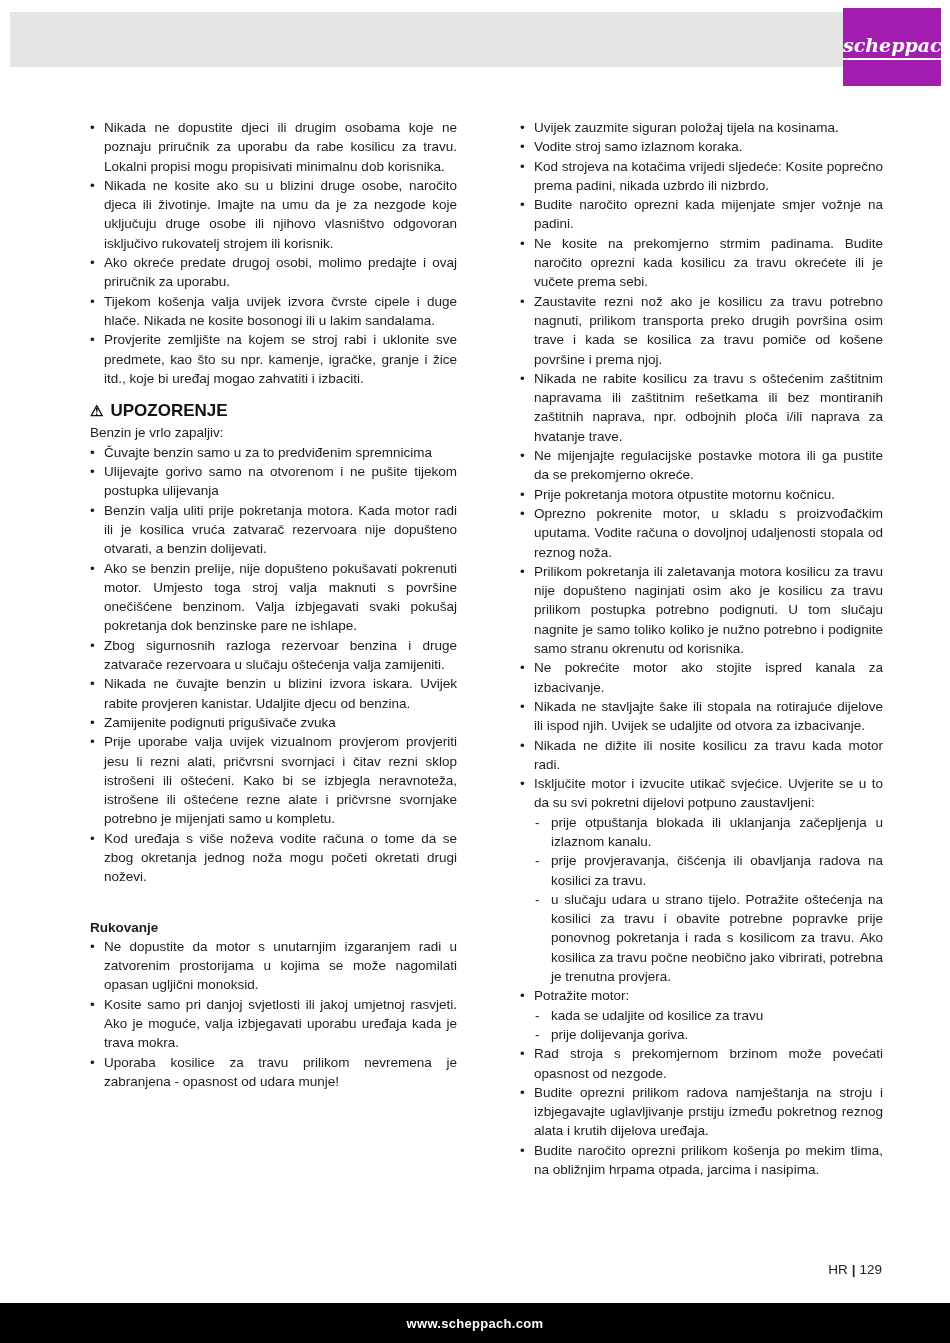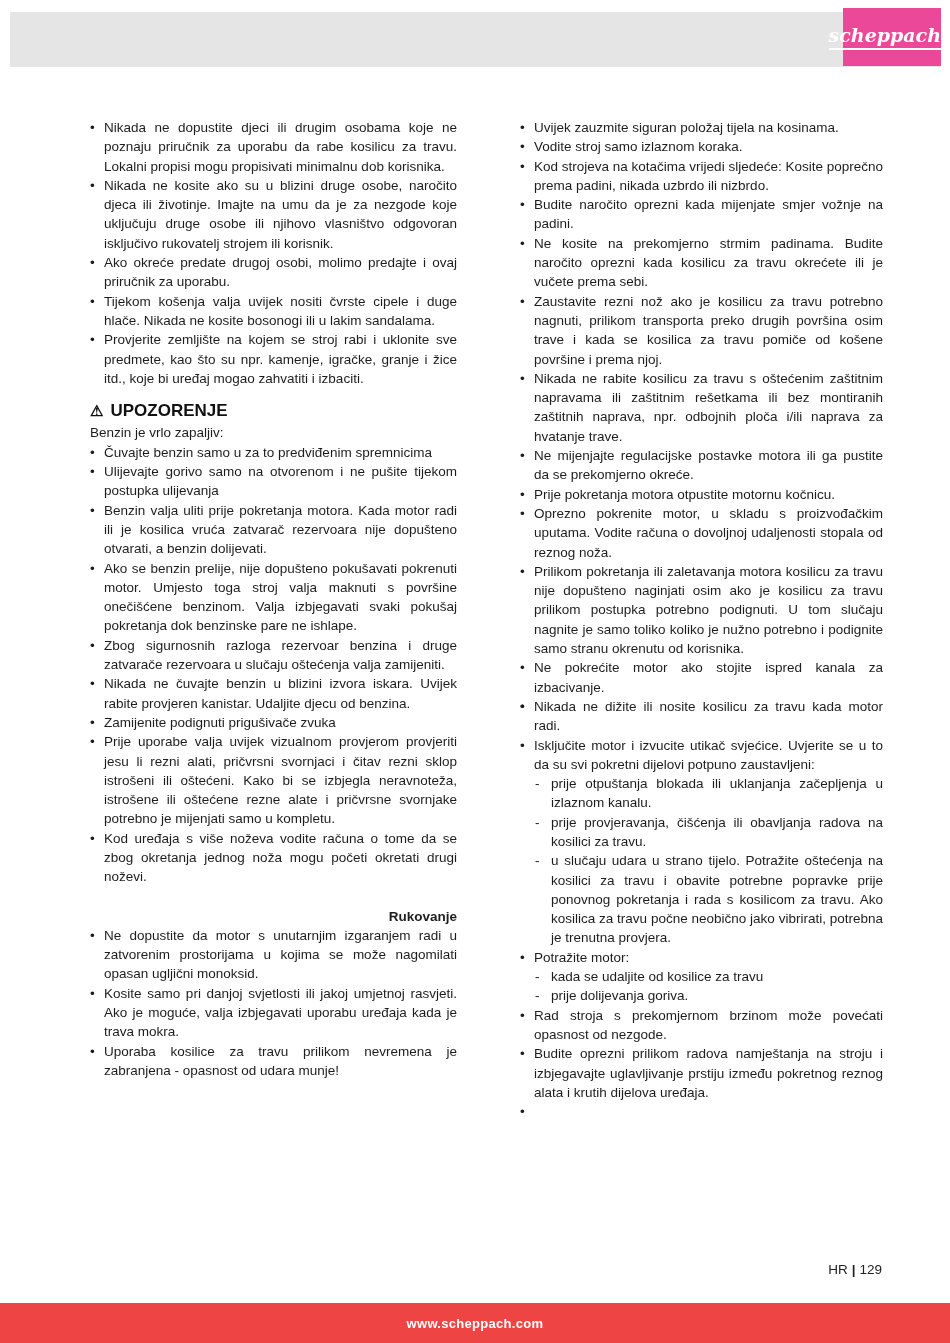--- a/index.html
+++ b/index.html
@@ -11,23 +11,23 @@
     overflow: hidden;
     color: #1d1d1d;
   }
   .top-bar {
     position: absolute; left: 10px; top: 12px;
     width: 930px; height: 55px;
     background: #e5e5e5;
   }
   .logo-box {
     position: absolute; right: 9px; top: 8px;
-    width: 98px; height: 58px;
-    background: #ec4899;
-    display: flex; align-items: center; justify-content: flex-end;
+    width: 98px; height: 78px;
+    background: #a21caf;
+    display: flex; align-items: center; justify-content: flex-start;
   }
   .logo-text {
     color: #ffffff;
     font-family: "DejaVu Serif", serif;
     font-style: italic; font-weight: bold;
     font-size: 19px;
     border-bottom: 2px solid #ffffff;
     padding-bottom: 2px;
     white-space: nowrap;
   }
@@ -44,51 +44,51 @@
   li.bullet-item.sub { padding-left: 31px; }
   li.bullet-item.sub > .marker { left: 15px; }
   .warning-heading {
     margin-top: 13px; margin-bottom: 3px;
     font-size: 17px; font-weight: bold; color: #111111;
     display: flex; align-items: center; gap: 7px;
     text-align: left;
   }
   .warning-icon { font-size: 15px; line-height: 1; }
   .paragraph { }
-  .subheading { margin-top: 20px; font-weight: bold; text-align: right; }
+  .subheading { margin-top: 31px; font-weight: bold; text-align: left; }
   .footer-page {
     position: absolute; right: 68px; top: 1262px;
     font-size: 13.5px; color: #222222;
   }
   .footer-page .sep { padding: 0 4px; font-weight: bold; }
   .bottom-bar {
     position: absolute; left: 0; bottom: 0;
     width: 950px; height: 40px;
-    background: #ef4444;
+    background: #000000;
     display: flex; align-items: center; justify-content: center;
   }
   .bottom-bar .site {
     color: #ffffff; font-size: 13px; font-weight: bold; letter-spacing: 0.3px;
   }
 </style>
 </head>
 <body>
 
 <div class="top-bar"></div>
 
 <div class="logo-box">
   <span class="logo-text">scheppach</span>
 </div>
 
 <div class="column col-left" id="col-left">
     <ul class="bullets">
       <li class="bullet-item"><span class="marker">•</span><span class="text">Nikada ne dopustite djeci ili drugim osobama koje ne poznaju priručnik za uporabu da rabe kosilicu za travu. Lokalni propisi mogu propisivati minimalnu dob korisnika.</span></li>
       <li class="bullet-item"><span class="marker">•</span><span class="text">Nikada ne kosite ako su u blizini druge osobe, naročito djeca ili životinje. Imajte na umu da je za nezgode koje uključuju druge osobe ili njihovo vlasništvo odgovoran isključivo rukovatelj strojem ili korisnik.</span></li>
       <li class="bullet-item"><span class="marker">•</span><span class="text">Ako okreće predate drugoj osobi, molimo predajte i ovaj priručnik za uporabu.</span></li>
-      <li class="bullet-item"><span class="marker">•</span><span class="text">Tijekom košenja valja uvijek nositi čvrste cipele i duge hlače. Nikada ne kosite bosonogi ili u lakim sandalama.</span></li>
+      <li class="bullet-item"><span class="marker">•</span><span class="text">Tijekom košenja valja uvijek izvora čvrste cipele i duge hlače. Nikada ne kosite bosonogi ili u lakim sandalama.</span></li>
       <li class="bullet-item"><span class="marker">•</span><span class="text">Provjerite zemljište na kojem se stroj rabi i uklonite sve predmete, kao što su npr. kamenje, igračke, granje i žice itd., koje bi uređaj mogao zahvatiti i izbaciti.</span></li>
     </ul>
     <div class="warning-heading">
       <span class="warning-icon">⚠</span>
       <span class="warning-title">UPOZORENJE</span>
     </div>
     <div class="paragraph">Benzin je vrlo zapaljiv:</div>
     <ul class="bullets">
       <li class="bullet-item"><span class="marker">•</span><span class="text">Čuvajte benzin samo u za to predviđenim spremnicima</span></li>
       <li class="bullet-item"><span class="marker">•</span><span class="text">Ulijevajte gorivo samo na otvorenom i ne pušite tijekom postupka ulijevanja</span></li>
@@ -114,32 +114,32 @@
       <li class="bullet-item"><span class="marker">•</span><span class="text">Kod strojeva na kotačima vrijedi sljedeće: Kosite poprečno prema padini, nikada uzbrdo ili nizbrdo.</span></li>
       <li class="bullet-item"><span class="marker">•</span><span class="text">Budite naročito oprezni kada mijenjate smjer vožnje na padini.</span></li>
       <li class="bullet-item"><span class="marker">•</span><span class="text">Ne kosite na prekomjerno strmim padinama. Budite naročito oprezni kada kosilicu za travu okrećete ili je vučete prema sebi.</span></li>
       <li class="bullet-item"><span class="marker">•</span><span class="text">Zaustavite rezni nož ako je kosilicu za travu potrebno nagnuti, prilikom transporta preko drugih površina osim trave i kada se kosilica za travu pomiče od košene površine i prema njoj.</span></li>
       <li class="bullet-item"><span class="marker">•</span><span class="text">Nikada ne rabite kosilicu za travu s oštećenim zaštitnim napravama ili zaštitnim rešetkama ili bez montiranih zaštitnih naprava, npr. odbojnih ploča i/ili naprava za hvatanje trave.</span></li>
       <li class="bullet-item"><span class="marker">•</span><span class="text">Ne mijenjajte regulacijske postavke motora ili ga pustite da se prekomjerno okreće.</span></li>
       <li class="bullet-item"><span class="marker">•</span><span class="text">Prije pokretanja motora otpustite motornu kočnicu.</span></li>
       <li class="bullet-item"><span class="marker">•</span><span class="text">Oprezno pokrenite motor, u skladu s proizvođačkim uputama. Vodite računa o dovoljnoj udaljenosti stopala od reznog noža.</span></li>
       <li class="bullet-item"><span class="marker">•</span><span class="text">Prilikom pokretanja ili zaletavanja motora kosilicu za travu nije dopušteno naginjati osim ako je kosilicu za travu prilikom postupka potrebno podignuti. U tom slučaju nagnite je samo toliko koliko je nužno potrebno i podignite samo stranu okrenutu od korisnika.</span></li>
       <li class="bullet-item"><span class="marker">•</span><span class="text">Ne pokrećite motor ako stojite ispred kanala za izbacivanje.</span></li>
-      <li class="bullet-item"><span class="marker">•</span></li>
+      <li class="bullet-item"><span class="marker">•</span><span class="text">Nikada ne stavljajte šake ili stopala na rotirajuće dijelove ili ispod njih. Uvijek se udaljite od otvora za izbacivanje.</span></li>
       <li class="bullet-item"><span class="marker">•</span><span class="text">Nikada ne dižite ili nosite kosilicu za travu kada motor radi.</span></li>
       <li class="bullet-item"><span class="marker">•</span><span class="text">Isključite motor i izvucite utikač svjećice. Uvjerite se u to da su svi pokretni dijelovi potpuno zaustavljeni:</span></li>
       <li class="bullet-item sub"><span class="marker">-</span><span class="text">prije otpuštanja blokada ili uklanjanja začepljenja u izlaznom kanalu.</span></li>
       <li class="bullet-item sub"><span class="marker">-</span><span class="text">prije provjeravanja, čišćenja ili obavljanja radova na kosilici za travu.</span></li>
       <li class="bullet-item sub"><span class="marker">-</span><span class="text">u slučaju udara u strano tijelo. Potražite oštećenja na kosilici za travu i obavite potrebne popravke prije ponovnog pokretanja i rada s kosilicom za travu. Ako kosilica za travu počne neobično jako vibrirati, potrebna je trenutna provjera.</span></li>
       <li class="bullet-item"><span class="marker">•</span><span class="text">Potražite motor:</span></li>
       <li class="bullet-item sub"><span class="marker">-</span><span class="text">kada se udaljite od kosilice za travu</span></li>
       <li class="bullet-item sub"><span class="marker">-</span><span class="text">prije dolijevanja goriva.</span></li>
       <li class="bullet-item"><span class="marker">•</span><span class="text">Rad stroja s prekomjernom brzinom može povećati opasnost od nezgode.</span></li>
       <li class="bullet-item"><span class="marker">•</span><span class="text">Budite oprezni prilikom radova namještanja na stroju i izbjegavajte uglavljivanje prstiju između pokretnog reznog alata i krutih dijelova uređaja.</span></li>
-      <li class="bullet-item"><span class="marker">•</span></li>
+      <li class="bullet-item"><span class="marker">•</span><span class="text">Budite naročito oprezni prilikom košenja po mekim tlima, na obližnjim hrpama otpada, jarcima i nasipima.</span></li>
     </ul>
   </div>
 
 <div class="footer-page">
   <span>HR</span><span class="sep">|</span><span>129</span>
 </div>
 
 <div class="bottom-bar">
   <span class="site">www.scheppach.com</span>
 </div>

